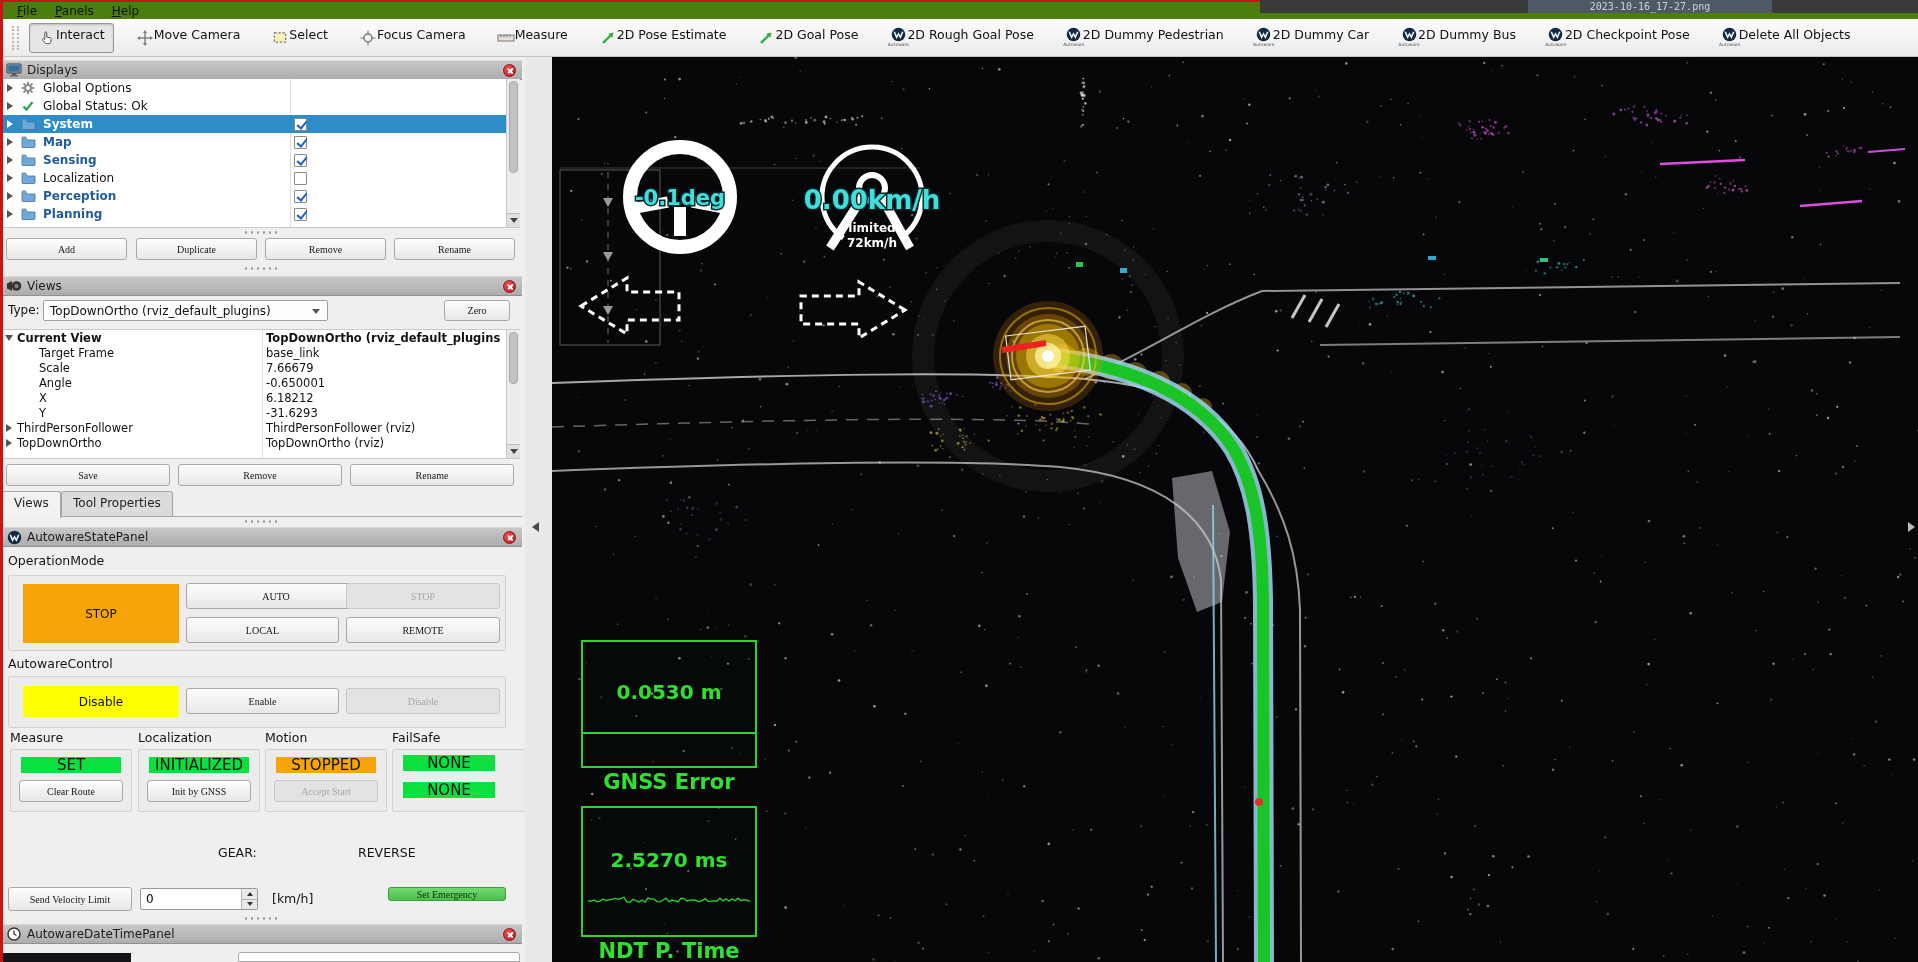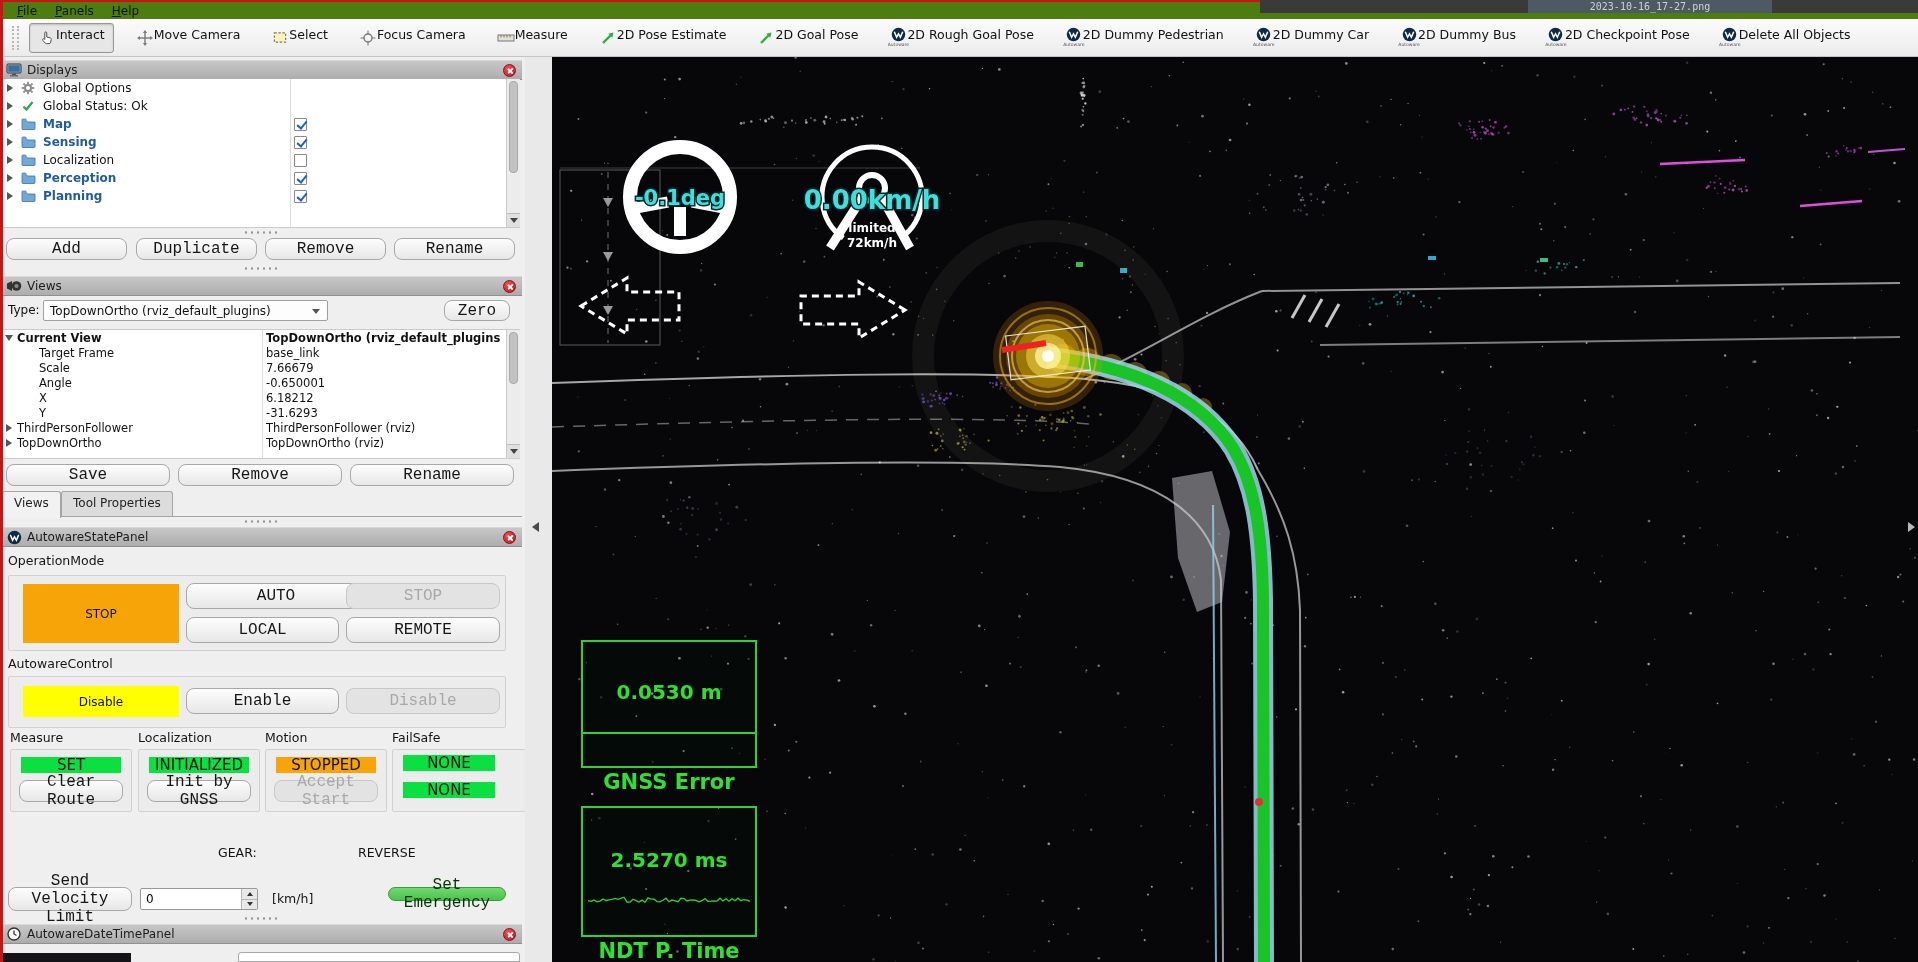--- a/index.html
+++ b/index.html
@@ -47,21 +47,21 @@
   .cbx{position:absolute;left:294px;top:2.5px;width:13px;height:13px;background:#fff;border:1px solid #8a8a8a;border-radius:1px}
   .cbx.checked::after{content:"";position:absolute;left:3.5px;top:0.5px;width:4px;height:8px;border-right:2px solid #1d62c4;border-bottom:2px solid #1d62c4;transform:rotate(40deg)}
 
   .sb{position:absolute;right:0;top:0;width:14px;height:100%;background:#ececec;border-left:1px solid #c9c9c9}
   .sb-thumb{position:absolute;left:2px;width:9px;background:#c2c2c2;border-radius:4px;border:1px solid #ababab}
   .sb-btn{position:absolute;left:0;bottom:0;width:14px;height:14px;background:#e0e0e0;border-top:1px solid #bdbdbd;display:flex;align-items:center;justify-content:center}
   .sb-btn::before{content:"";border-top:5px solid #444;border-left:4px solid transparent;border-right:4px solid transparent}
 
   .handle{position:absolute;left:243px;width:36px;height:3px;background:radial-gradient(circle,#969696 1px,transparent 1.3px);background-size:6px 3px;background-repeat:repeat-x}
 
-  .btn{position:absolute;background:linear-gradient(#fdfdfd,#e7e7e7);border:1px solid #a8a8a8;border-radius:8px;font-size:16px;color:#161616;display:flex;align-items:center;justify-content:center;font-family:Liberation Mono, monospace}
+  .btn{position:absolute;background:linear-gradient(#fdfdfd,#e7e7e7);border:1px solid #a8a8a8;border-radius:3px;font-size:10px;color:#161616;display:flex;align-items:center;justify-content:center;font-family:Liberation Serif, serif}
   .btn.disabled{background:#e3e3e3;color:#a8a8a8;border-color:#c8c8c8}
   .btn-green{background:linear-gradient(#72d872,#4cc24c);border:1px solid #3a9e3a;color:#083008}
 
   #views-type-row{position:absolute;left:0;top:243px;width:522px;height:22px;font-size:12px}
   #type-label{position:absolute;left:8px;top:3px}
   .combo{position:absolute;left:43px;top:0;width:285px;height:21px;background:#fdfdfd;border:1px solid #9f9f9f;border-radius:2px;font-size:12px;display:flex;align-items:center;padding-left:6px}
   .combo .carrow{position:absolute;right:7px;top:8px;border-top:5px solid #555;border-left:4px solid transparent;border-right:4px solid transparent}
 
   #views-props{position:absolute;left:0;top:272px;width:520px;height:130px;background:#fff;border-top:1px solid #cacaca;border-bottom:1px solid #cacaca;overflow:hidden}
   .prow{position:relative;height:15px;display:flex;align-items:center;font-size:11.5px}
@@ -302,20 +302,31 @@
             <span class="tlabel">Global Options</span>
           </div>
           <div class="trow">
             <span class="exp"></span>
             <span class="ricon">
               <svg width="14" height="14" viewBox="0 0 14 14">
                 <path d="M2.5 7.5l3 3 6-7.5" fill="none" stroke="#2da44e" stroke-width="2.2"></path>
               </svg>
             </span>
             <span class="tlabel">Global Status: Ok</span>
+          </div>
+          <div class="trow sel">
+            <span class="exp"></span>
+            <span class="ricon">
+              <svg width="15" height="12" viewBox="0 0 15 12">
+                <path d="M1 2.5h4l1.4 1.5H14v6.5a1 1 0 0 1-1 1H2a1 1 0 0 1-1-1z" fill="#6fa8dc" stroke="#41719c" stroke-width=".8"></path>
+                <path d="M1 2.5V1.8a.8.8 0 0 1 .8-.8h2.8l1 1.5" fill="#8fc0e8" stroke="#41719c" stroke-width=".8"></path>
+              </svg>
+            </span>
+            <span class="tlabel emph">System</span>
+            <span class="cbx checked"></span>
           </div>
           <div class="trow">
             <span class="exp"></span>
             <span class="ricon">
               <svg width="15" height="12" viewBox="0 0 15 12">
                 <path d="M1 2.5h4l1.4 1.5H14v6.5a1 1 0 0 1-1 1H2a1 1 0 0 1-1-1z" fill="#6fa8dc" stroke="#41719c" stroke-width=".8"></path>
                 <path d="M1 2.5V1.8a.8.8 0 0 1 .8-.8h2.8l1 1.5" fill="#8fc0e8" stroke="#41719c" stroke-width=".8"></path>
               </svg>
             </span>
             <span class="tlabel emph">Map</span>

